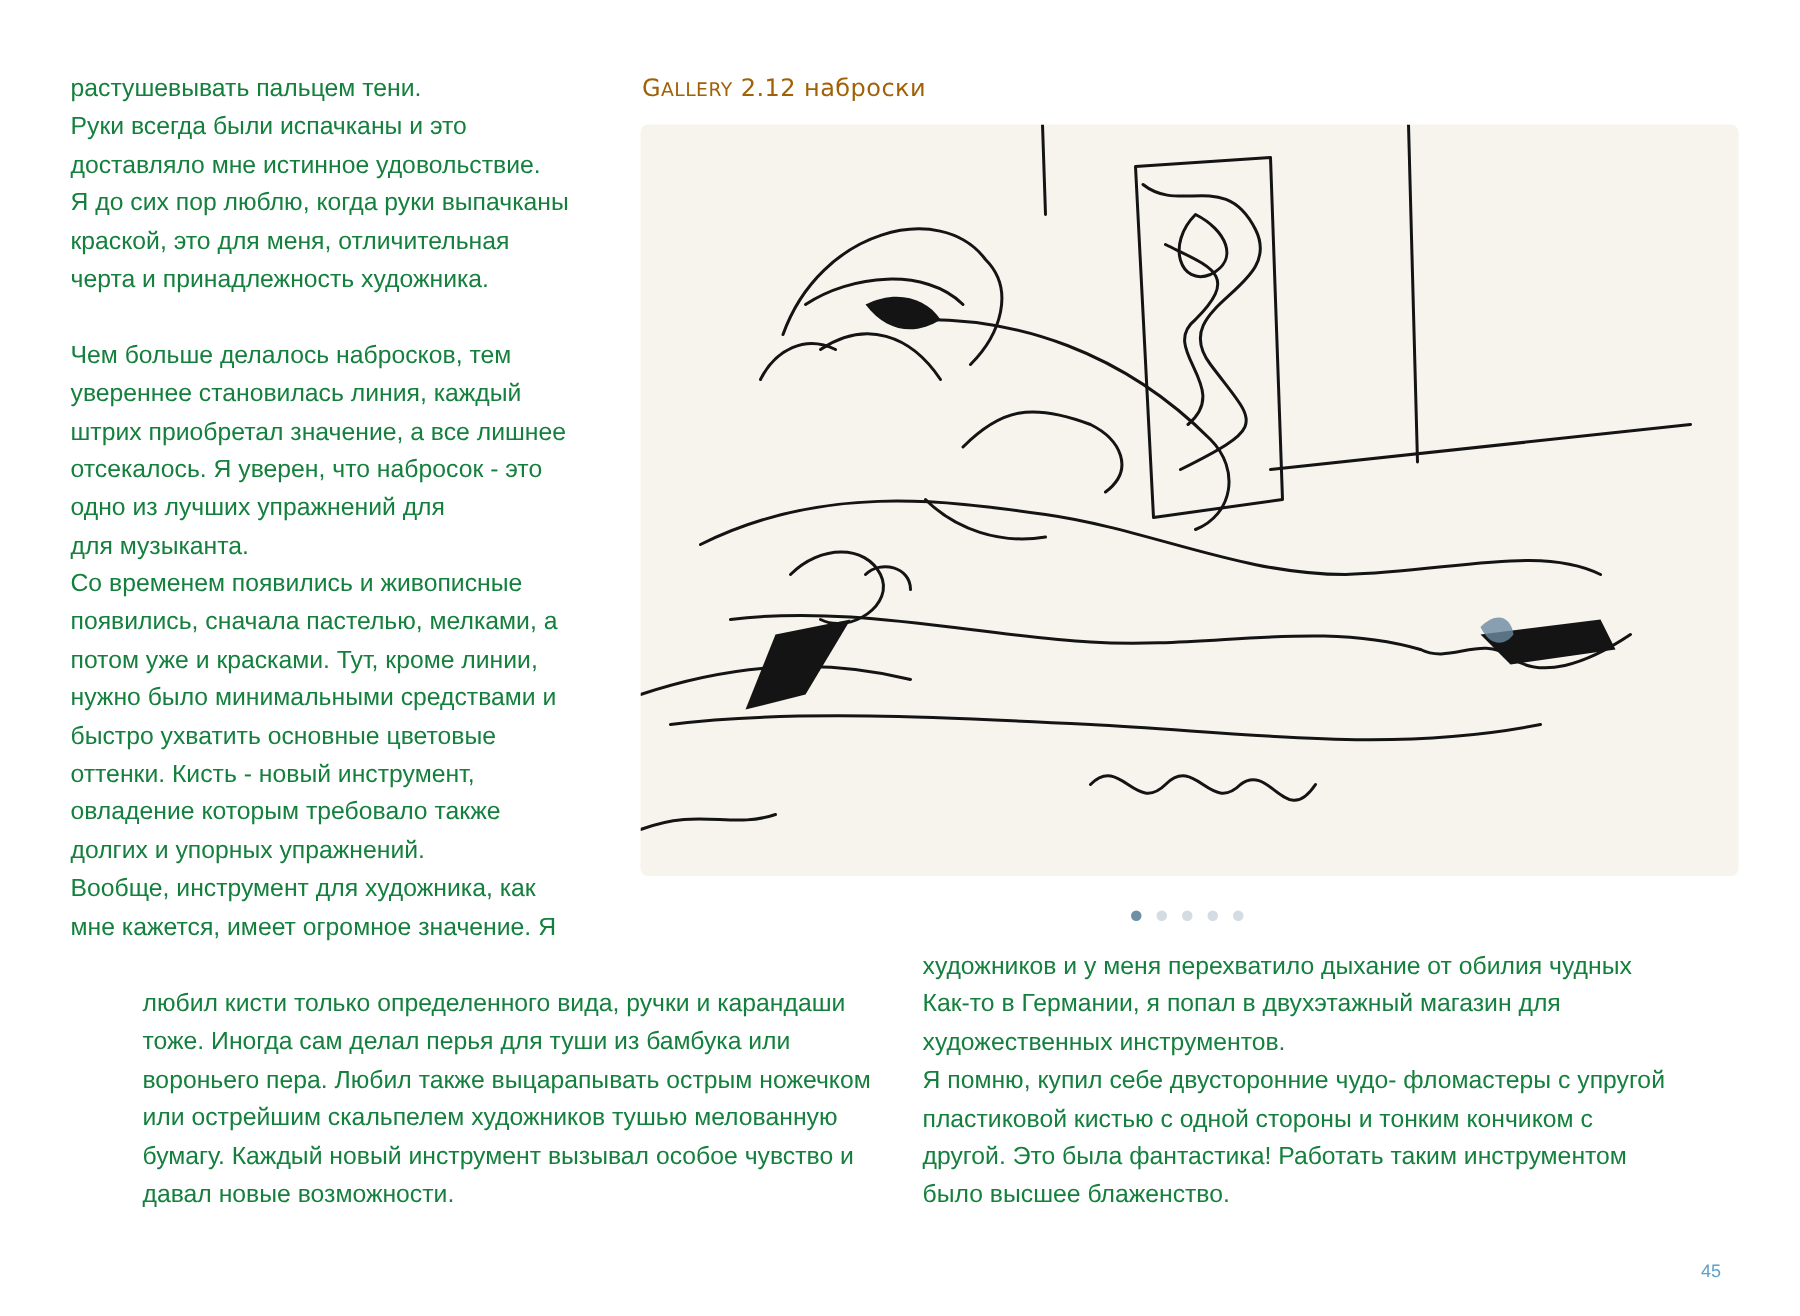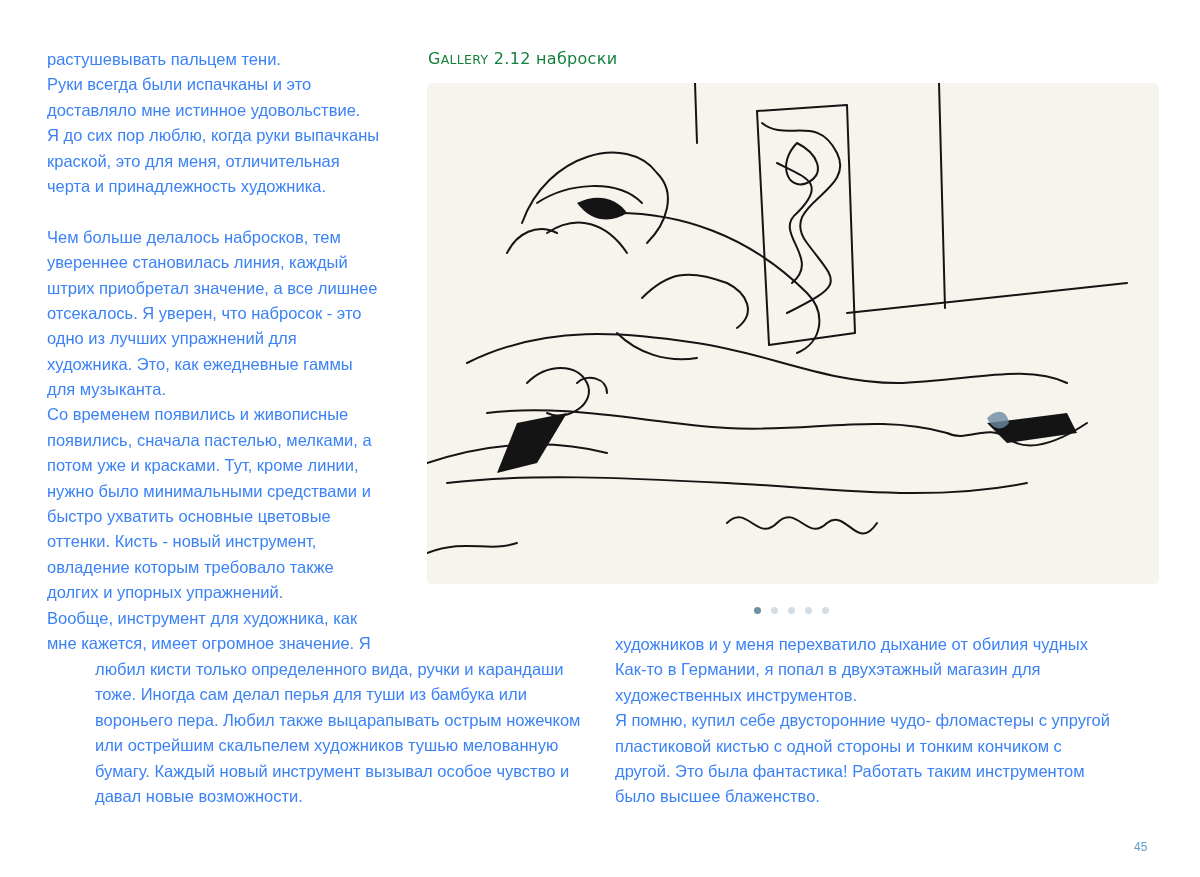--- a/index.html
+++ b/index.html
@@ -1,24 +1,24 @@
 <!DOCTYPE html>
 <html><head>
 <meta charset="utf-8">
 <style>
   html, body { margin:0; padding:0; }
   body { width:1200px; height:877px; background:#ffffff; position:relative; overflow:hidden;
          font-family:"Liberation Sans", sans-serif; color:#222; }
-  .p { position:absolute; font-size:16.5px; line-height:25.4px; color:#3b82f6; margin:0; white-space:nowrap; }
+  .p { position:absolute; font-size:16.5px; line-height:25.4px; color:#15803d; margin:0; white-space:nowrap; }
   .p div { height:25.4px; }
   #col-left-top { left:47px; top:47px; }
   #col-left-bottom { left:47px; top:657px;margin-left:48px; }
   #col-right { left:615px; top:632px; }
   #gallery-caption { position:absolute; left:428px; top:49px; font-family:"DejaVu Sans", sans-serif;
-        font-size:16px; color:#15803d; letter-spacing:0.3px; }
+        font-size:16px; color:#a16207; letter-spacing:0.3px; }
   #gallery-caption .sc-big { font-size:16px; }
   #gallery-caption .sc { font-size:12.5px; }
   #gallery-image { position:absolute; left:427px; top:83px; width:732px; height:501px;
         background:#f7f4ee; border-radius:5px; overflow:hidden; }
   #gallery-image svg { width:100%; height:100%; display:block; }
   #dots { position:absolute; left:754px; top:607px; display:flex; gap:10px; }
   .dot { width:7px; height:7px; border-radius:50%; background:#d3dbe3; }
   .dot.active { background:#6f8fa3; }
   #page-number { position:absolute; left:1134px; top:840px; font-size:12px; color:#5ea0c8; }
 </style>
@@ -31,21 +31,20 @@
   <div>доставляло мне истинное удовольствие.</div>
   <div>Я до сих пор люблю, когда руки выпачканы</div>
   <div>краской, это для меня, отличительная</div>
   <div>черта и принадлежность художника.</div>
   <div></div>
   <div>Чем больше делалось набросков, тем</div>
   <div>увереннее становилась линия, каждый</div>
   <div>штрих приобретал значение, а все лишнее</div>
   <div>отсекалось. Я уверен, что набросок - это</div>
   <div>одно из лучших упражнений для</div>
-  <div>художника. Это, как ежедневные гаммы</div>
   <div>для музыканта.</div>
   <div>Со временем появились и живописные</div>
   <div>появились, сначала пастелью, мелками, а</div>
   <div>потом уже и красками. Тут, кроме линии,</div>
   <div>нужно было минимальными средствами и</div>
   <div>быстро ухватить основные цветовые</div>
   <div>оттенки. Кисть - новый инструмент,</div>
   <div>овладение которым требовало также</div>
   <div>долгих и упорных упражнений.</div>
   <div>Вообще, инструмент для художника, как</div>

